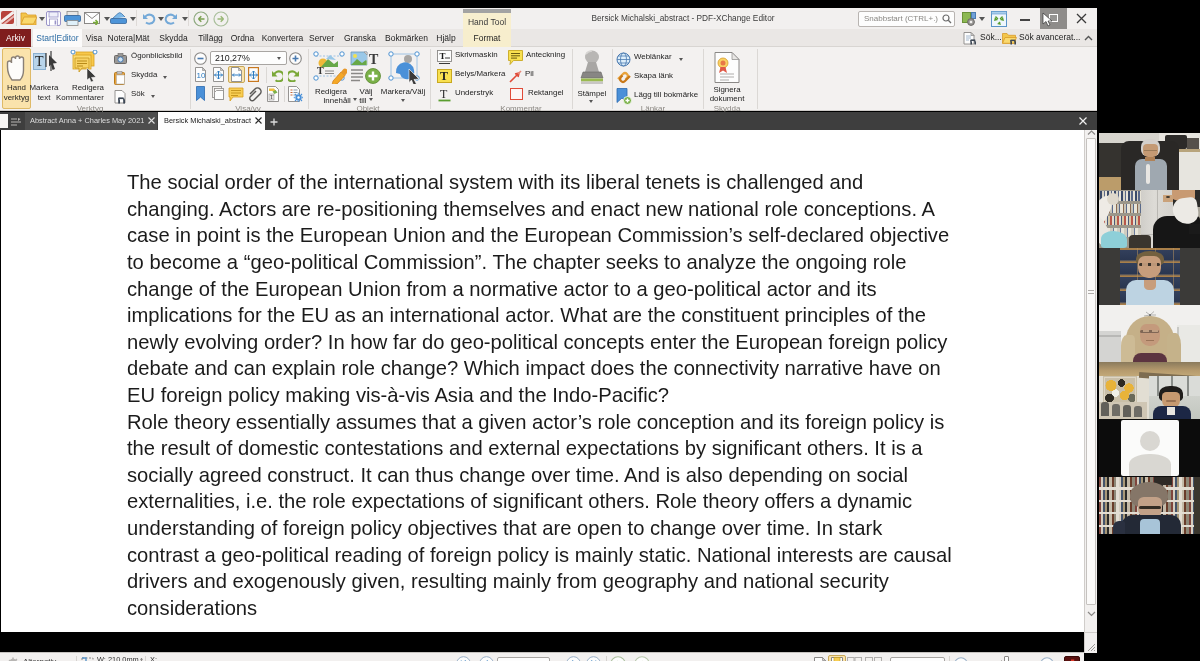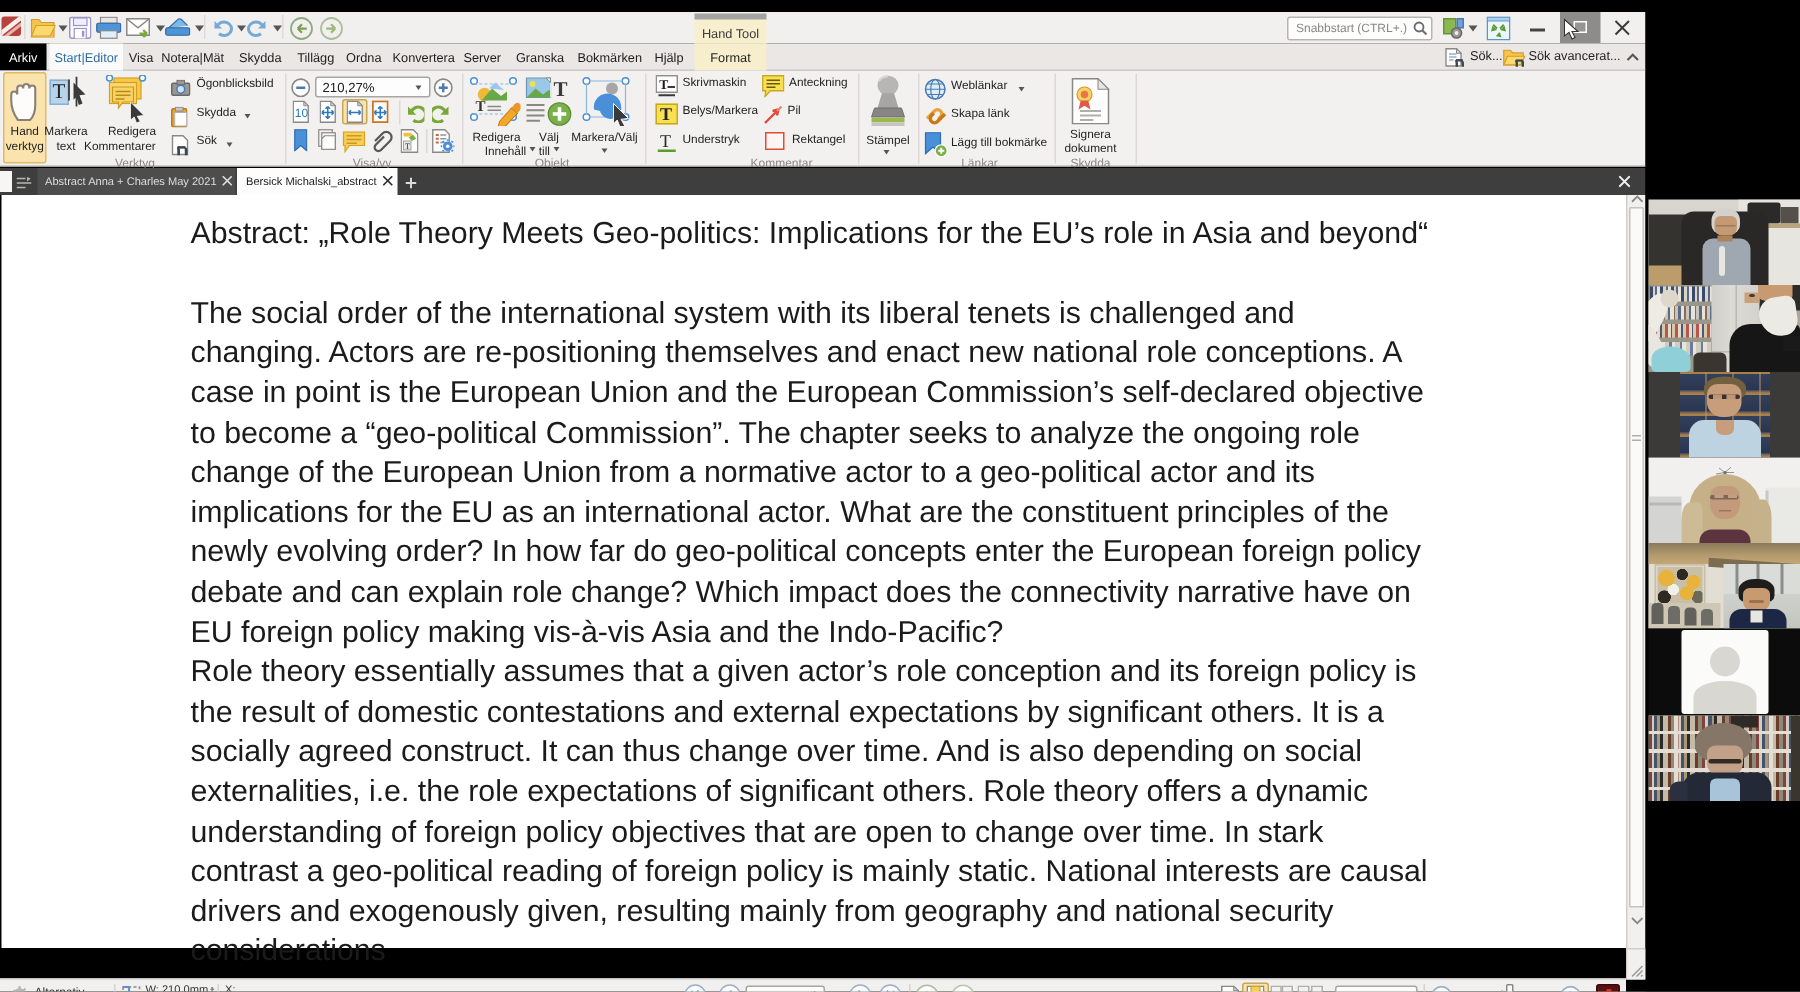--- a/index.html
+++ b/index.html
@@ -95,20 +95,21 @@
     <circle cx="8" cy="8" r="7" fill="none" stroke="#8faa80" stroke-width="1.2"></circle>
     <path d="M11.5 8 h-6 m0 0 l2.8 -2.8 M5.5 8 l2.8 2.8" stroke="#7aa050" stroke-width="1.5" fill="none"></path>
   </svg>
   <svg class="abs" style="left:213px;top:3px;" width="16" height="16" viewBox="0 0 16 16">
     <circle cx="8" cy="8" r="7" fill="none" stroke="#aabf9c" stroke-width="1.2"></circle>
     <path d="M4.5 8 h6 m0 0 l-2.8 -2.8 m2.8 2.8 l-2.8 2.8" stroke="#9ab877" stroke-width="1.5" fill="none"></path>
   </svg>
 
   <div class="abs" style="left:463px;top:1px;width:48px;height:20px;background:#f8efcf;border-top:4px solid #a3a3a3;font-size:8.5px;color:#3a3a3a;text-align:center;line-height:18px;">Hand Tool</div>
 
+  <div class="abs" style="left:560px;top:0;width:246px;height:21px;font-size:8.3px;color:#3c3c3c;text-align:center;line-height:20px;white-space:nowrap;">Bersick Michalski_abstract - PDF-XChange Editor</div>
 
   <div class="abs" style="left:858px;top:3px;width:97px;height:16px;background:#fdfdfd;border:1px solid #b8b4b1;border-radius:2px;">
     <div class="abs" style="left:5px;top:0;font-size:8px;color:#8a8884;line-height:14px;">Snabbstart (CTRL+.)</div>
     <svg class="abs" style="left:83px;top:2px;" width="10" height="10" viewBox="0 0 10 10">
         <circle cx="4" cy="4" r="3" fill="none" stroke="#6a6a6a" stroke-width="1.2"></circle>
         <path d="M6.3 6.3 L9 9" stroke="#6a6a6a" stroke-width="1.3"></path>
       </svg>
   </div>
 
   <svg class="abs" style="left:962px;top:4px;" width="14" height="14" viewBox="0 0 14 14">
@@ -134,21 +135,21 @@
         <path d="M1 1 L1 12 L4 9.5 L6 14 L8 13 L6 9 L10 9 Z" fill="#fff" stroke="#333" stroke-width="0.7"></path>
       </svg>
   </div>
 
   <svg class="abs" style="left:1076px;top:5px;" width="11" height="11" viewBox="0 0 11 11">
       <path d="M1 1 L10 10 M10 1 L1 10" stroke="#3a3a3a" stroke-width="1.3"></path>
     </svg>
 </div>
 
 <div class="abs" id="tabrow">
-  <div class="rtab" style="left:0;width:31px;background:#000000;color:#fff;">Arkiv</div>
+  <div class="rtab" style="left:0;width:31px;background:#7f1d1d;color:#fff;">Arkiv</div>
   <div class="rtab" style="left:33px;width:49px;background:#fbfafa;color:#2e6da4;">Start|Editor</div>
   <div class="rtab" style="left:82px;width:24px;">Visa</div>
   <div class="rtab" style="left:106px;width:45px;">Notera|Mät</div>
   <div class="rtab" style="left:153px;width:41px;">Skydda</div>
   <div class="rtab" style="left:194px;width:33px;">Tillägg</div>
   <div class="rtab" style="left:227px;width:31px;">Ordna</div>
   <div class="rtab" style="left:258px;width:49px;">Konvertera</div>
   <div class="rtab" style="left:307px;width:29px;">Server</div>
   <div class="rtab" style="left:336px;width:48px;">Granska</div>
   <div class="rtab" style="left:384px;width:45px;">Bokmärken</div>
@@ -448,21 +449,20 @@
   <svg class="abs" style="left:270px;top:6px;" width="8" height="8" viewBox="0 0 8 8">
       <path d="M4 0.5 v7 M0.5 4 h7" stroke="#dcdcdc" stroke-width="1.3"></path>
     </svg>
   <svg class="abs" style="left:1079px;top:5px;" width="8" height="8" viewBox="0 0 8 8">
       <path d="M0.5 0.5 L7.5 7.5 M7.5 0.5 L0.5 7.5" stroke="#f0f0f0" stroke-width="1.2"></path>
     </svg>
 </div>
 
 <div class="abs" id="docarea"></div>
 <div id="pagetext">
-  <div>Abstract: „Role Theory Meets Geo-politics: Implications for the EU’s role in Asia and beyond“</div>
   <div class="gap"></div>
   <div>The social order of the international system with its liberal tenets is challenged and<br>
 changing. Actors are re-positioning themselves and enact new national role conceptions. A<br>
 case in point is the European Union and the European Commission’s self-declared objective<br>
 to become a “geo-political Commission”. The chapter seeks to analyze the ongoing role<br>
 change of the European Union from a normative actor to a geo-political actor and its<br>
 implications for the EU as an international actor. What are the constituent principles of the<br>
 newly evolving order? In how far do geo-political concepts enter the European foreign policy<br>
 debate and can explain role change? Which impact does the connectivity narrative have on<br>
 EU foreign policy making vis-à-vis Asia and the Indo-Pacific?<br>

